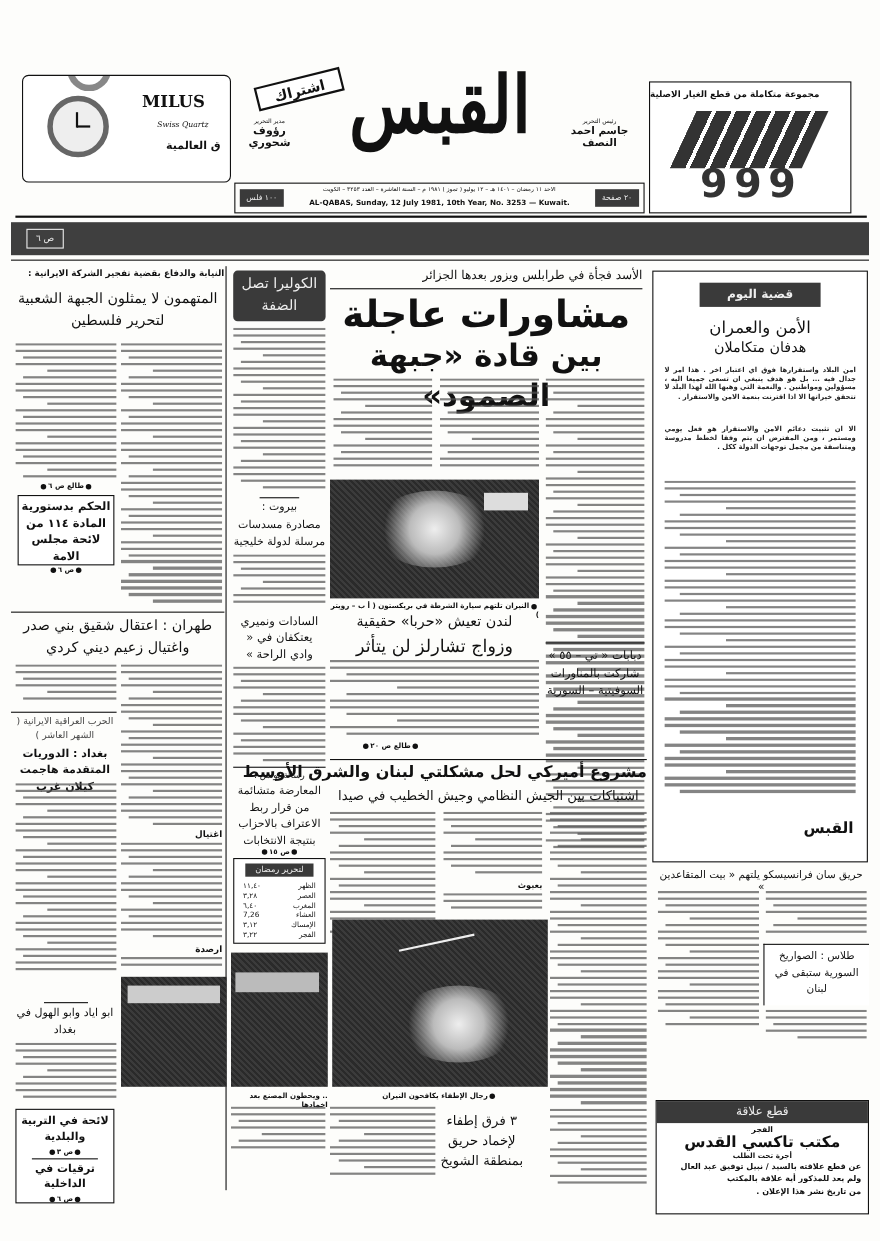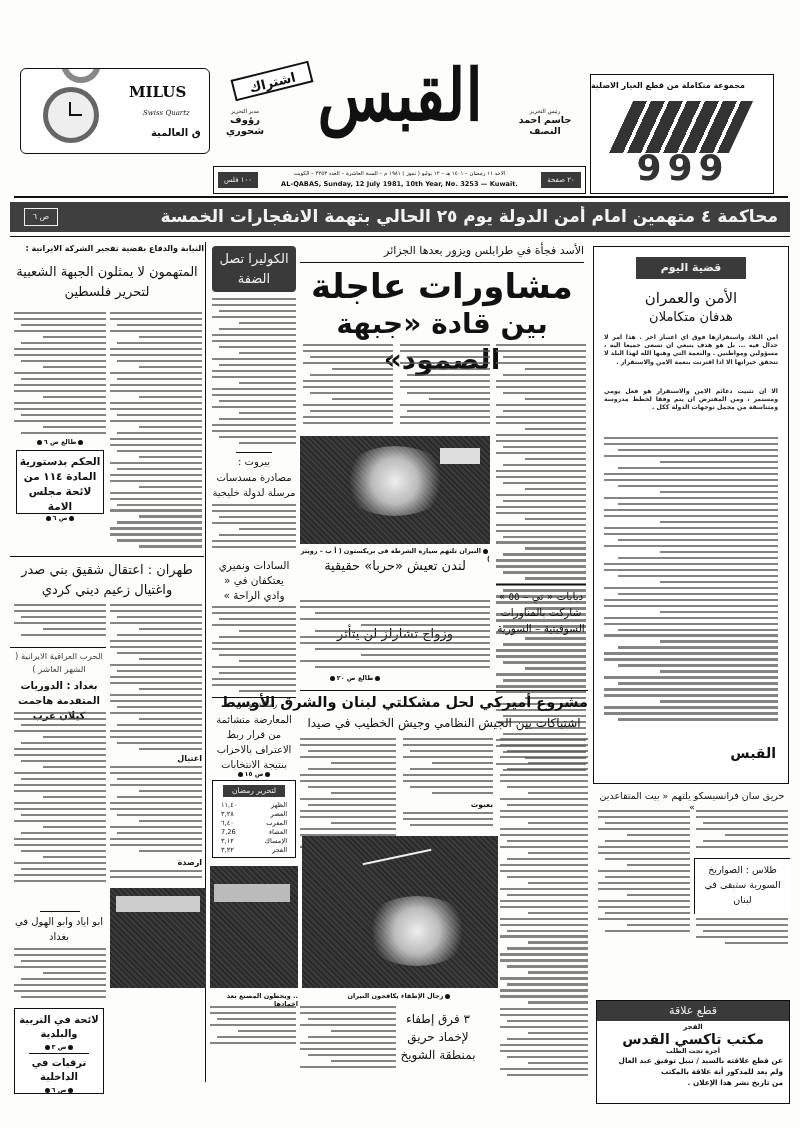--- a/index.html
+++ b/index.html
@@ -16,21 +16,21 @@
   .hl { font-family: "DejaVu Sans", sans-serif; font-weight: bold; text-align: center; color: #111; }
   .photo { position: absolute; background: repeating-linear-gradient(45deg,#2a2a2a 0 2px,#3b3b3b 2px 4px); }
   .photo .glow { position: absolute; border-radius: 50%; background: radial-gradient(circle,#eee 0,#bbb 35%,rgba(80,80,80,0) 70%); }
   .caption { font-size: 6.5px; font-weight: bold; text-align: right; color: #111; }
   .banner { background: #3a3a3a; color: #eee; }
   .dot { display: inline-block; width: 5px; height: 5px; background: #111; border-radius: 50%; vertical-align: middle; margin: 0 2px; }
 </style>
 </head>
 <body>
 
-<div class="abs box" style="left:20px;top:68px;width:190px;height:86px;border-radius:6px;overflow:hidden;">
+<div class="abs box" style="left:20px;top:68px;width:190px;height:98px;border-radius:6px;overflow:hidden;">
   <div class="abs" style="left:22px;top:18px;width:56px;height:56px;border-radius:50%;border:5px solid #666;background:#eee;">
     <div class="abs" style="left:21px;top:10px;width:2px;height:14px;background:#111;"></div>
     <div class="abs" style="left:22px;top:22px;width:12px;height:2px;background:#111;"></div>
   </div>
   <div class="abs" style="left:40px;top:-6px;width:40px;height:20px;border:6px solid #888;border-radius:0 0 20px 20px;border-top:none;"></div>
   <div class="abs" style="left:108px;top:14px;font-family:'DejaVu Serif',serif;font-size:15px;font-weight:bold;direction:ltr;">MILUS</div>
   <div class="abs" style="left:122px;top:40px;font-family:'DejaVu Serif',serif;font-size:7px;font-style:italic;direction:ltr;">Swiss Quartz</div>
   <div class="abs" style="left:130px;top:58px;font-size:10px;font-weight:bold;text-align:right;">ق العالمية</div>
 </div>
 
@@ -59,21 +59,20 @@
 
 <div class="abs box" style="left:590px;top:74px;width:184px;height:120px;">
   <div style="font-size:8px;font-weight:bold;text-align:left;margin-top:6px;">مجموعة متكاملة من قطع الغيار الاصلية</div>
   <div class="abs" style="left:30px;top:26px;width:120px;height:52px;background:repeating-linear-gradient(90deg,#333 0 14px,#fff 14px 18px);transform:skewX(-25deg);"></div>
   <div class="abs" style="left:22px;top:72px;width:140px;text-align:center;font-size:36px;font-weight:900;color:#333;letter-spacing:6px;direction:ltr;">999</div>
 </div>
 
 <div class="rule" style="left:14px;top:196px;width:774px;height:2px;"></div>
 
 <div class="abs banner" style="left:10px;top:202px;width:780px;height:30px;background:#3f3f3f;">
-  <div style="position:absolute;right:12px;left:70px;top:4px;font-size:17px;font-weight:bold;color:#f2f2f2;white-space:nowrap;overflow:hidden;">محاكمة ٤ متهمين امام أمن الدولة يوم ٢٥ الحالي بتهمة الانفجارات الخمسة</div>
   <div style="position:absolute;left:14px;top:6px;width:34px;height:18px;border:1px solid #eee;font-size:8px;text-align:center;line-height:16px;color:#eee;"><span>ص ٦</span></div>
 </div>
 <div class="rule" style="left:10px;top:236px;width:780px;height:1px;"></div>
 
 <div class="abs box" style="left:593px;top:246px;width:196px;height:538px;">
   <div class="abs banner" style="left:42px;top:10px;width:110px;height:22px;text-align:center;font-size:11px;font-weight:bold;line-height:22px;"><span>قضية اليوم</span></div>
   <div class="abs hl" style="left:0;right:0;top:42px;font-size:15px;font-weight:normal;">الأمن والعمران</div>
   <div class="abs hl" style="left:0;right:0;top:62px;font-size:13px;font-weight:normal;">هدفان متكاملان</div>
   <div class="abs txt" style="left:10px;right:10px;top:86px;font-weight:bold;">امن البلاد واستقرارها فوق اي اعتبار اخر . هذا امر لا جدال فيه ... بل هو هدف ينبغي ان تسعى جميعا اليه ، مسؤولين ومواطنين . والنعمة التي وهبها الله لهذا البلد لا تتحقق خيراتها الا اذا اقترنت بنعمة الامن والاستقرار .</div>
   <div class="abs txt" style="left:10px;right:10px;top:140px;font-weight:bold;">الا ان تثبيت دعائم الامن والاستقرار هو فعل يومي ومستمر ، ومن المفترض ان يتم وفقا لخطط مدروسة ومتناسقة من مجمل توجهات الدولة ككل .</div>
@@ -242,21 +241,21 @@
     <i></i>
 </div>
 
 <div class="photo" style="left:300px;top:436px;width:190px;height:108px;">
   <div class="glow" style="left:40px;top:10px;width:110px;height:70px;"></div>
   <div class="abs" style="left:140px;top:12px;width:40px;height:16px;background:#ddd;"></div>
 </div>
 <div class="abs caption" style="left:300px;top:547px;width:190px;"><span class="dot"></span><span>النيران تلتهم سيارة الشرطة في بريكستون ( أ ب – رويتر )</span></div>
 
 <div class="abs hl" style="left:300px;top:558px;width:190px;font-size:13px;font-weight:normal;">لندن تعيش «حربا» حقيقية</div>
-<div class="abs hl" style="left:300px;top:578px;width:190px;font-size:13px;font-weight:normal;margin-top:48px;">وزواج تشارلز لن يتأثر</div>
+<div class="abs hl" style="left:300px;top:578px;width:190px;font-size:16px;font-weight:normal;">وزواج تشارلز لن يتأثر</div>
 <div class="lines" style="left:300px;top:600px;width:190px;height:72px;">
   <i></i>
     <i></i>
     <i></i>
     <i></i>
     <i></i>
     <i></i>
     <i></i>
     <i></i>
     <i></i>

